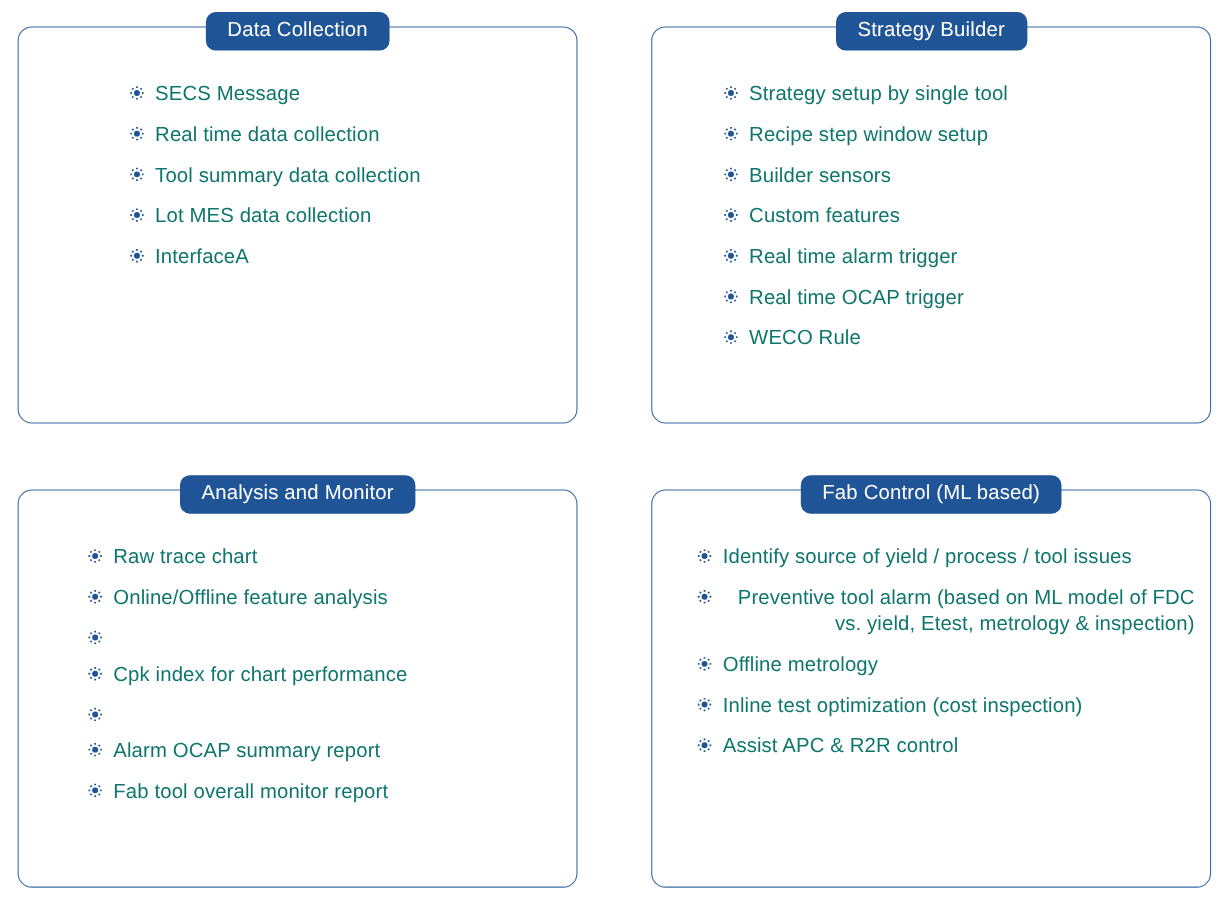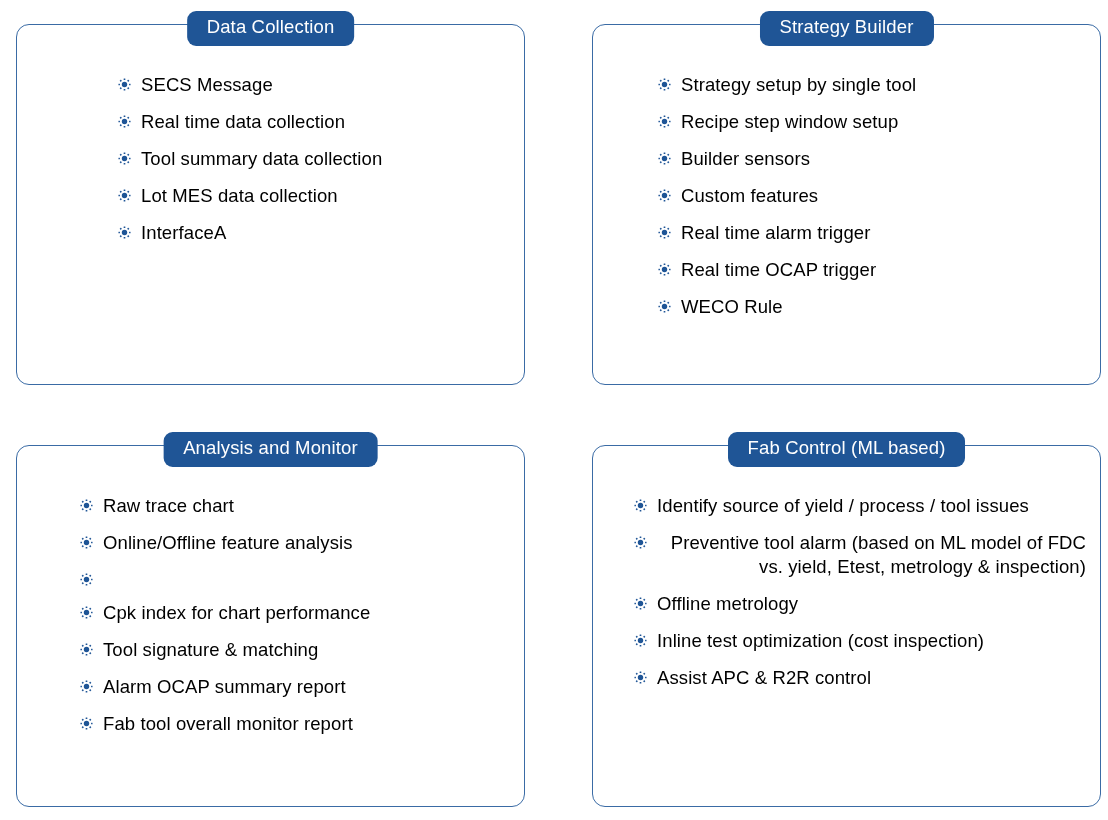--- a/index.html
+++ b/index.html
@@ -78,21 +78,21 @@
   .item {
     display: flex;
     align-items: flex-start;
     margin-bottom: 13.5px;
   }
   .item:last-child { margin-bottom: 0; }
 
   .item-label {
     font-size: 18.5px;
     line-height: 23.5px;
-    color: #000000;
+    color: #0f766e;
     letter-spacing: .1px;
   }
 
   
   .bullet {
     flex: 0 0 auto;
     width: 15px;
     height: 15px;
     margin-right: 9px;
     margin-top: 4px;
@@ -387,21 +387,20 @@
                 <rect x="13.30" y="2.90" width="3.4" height="3" rx="0.6" fill="#1f5596" transform="rotate(0 15.00 4.40)"></rect>
                 <rect x="20.80" y="6.00" width="3.4" height="3" rx="0.6" fill="#1f5596" transform="rotate(45 22.50 7.50)"></rect>
                 <rect x="23.90" y="13.50" width="3.4" height="3" rx="0.6" fill="#1f5596" transform="rotate(90 25.60 15.00)"></rect>
                 <rect x="20.80" y="21.00" width="3.4" height="3" rx="0.6" fill="#1f5596" transform="rotate(135 22.50 22.50)"></rect>
                 <rect x="13.30" y="24.10" width="3.4" height="3" rx="0.6" fill="#1f5596" transform="rotate(180 15.00 25.60)"></rect>
                 <rect x="5.80" y="21.00" width="3.4" height="3" rx="0.6" fill="#1f5596" transform="rotate(225 7.50 22.50)"></rect>
                 <rect x="2.70" y="13.50" width="3.4" height="3" rx="0.6" fill="#1f5596" transform="rotate(270 4.40 15.00)"></rect>
                 <rect x="5.80" y="6.00" width="3.4" height="3" rx="0.6" fill="#1f5596" transform="rotate(315 7.50 7.50)"></rect>
               </svg>
             </span>
-            <span class="item-label">Tool signature &amp; matching</span>
           </li>
           <li class="item">
             <span class="bullet">
               <svg width="15" height="15" viewBox="0 0 30 30">
                 <circle cx="15" cy="15" r="5.4" fill="#1f5596"></circle>
                 <rect x="13.30" y="2.90" width="3.4" height="3" rx="0.6" fill="#1f5596" transform="rotate(0 15.00 4.40)"></rect>
                 <rect x="20.80" y="6.00" width="3.4" height="3" rx="0.6" fill="#1f5596" transform="rotate(45 22.50 7.50)"></rect>
                 <rect x="23.90" y="13.50" width="3.4" height="3" rx="0.6" fill="#1f5596" transform="rotate(90 25.60 15.00)"></rect>
                 <rect x="20.80" y="21.00" width="3.4" height="3" rx="0.6" fill="#1f5596" transform="rotate(135 22.50 22.50)"></rect>
                 <rect x="13.30" y="24.10" width="3.4" height="3" rx="0.6" fill="#1f5596" transform="rotate(180 15.00 25.60)"></rect>

